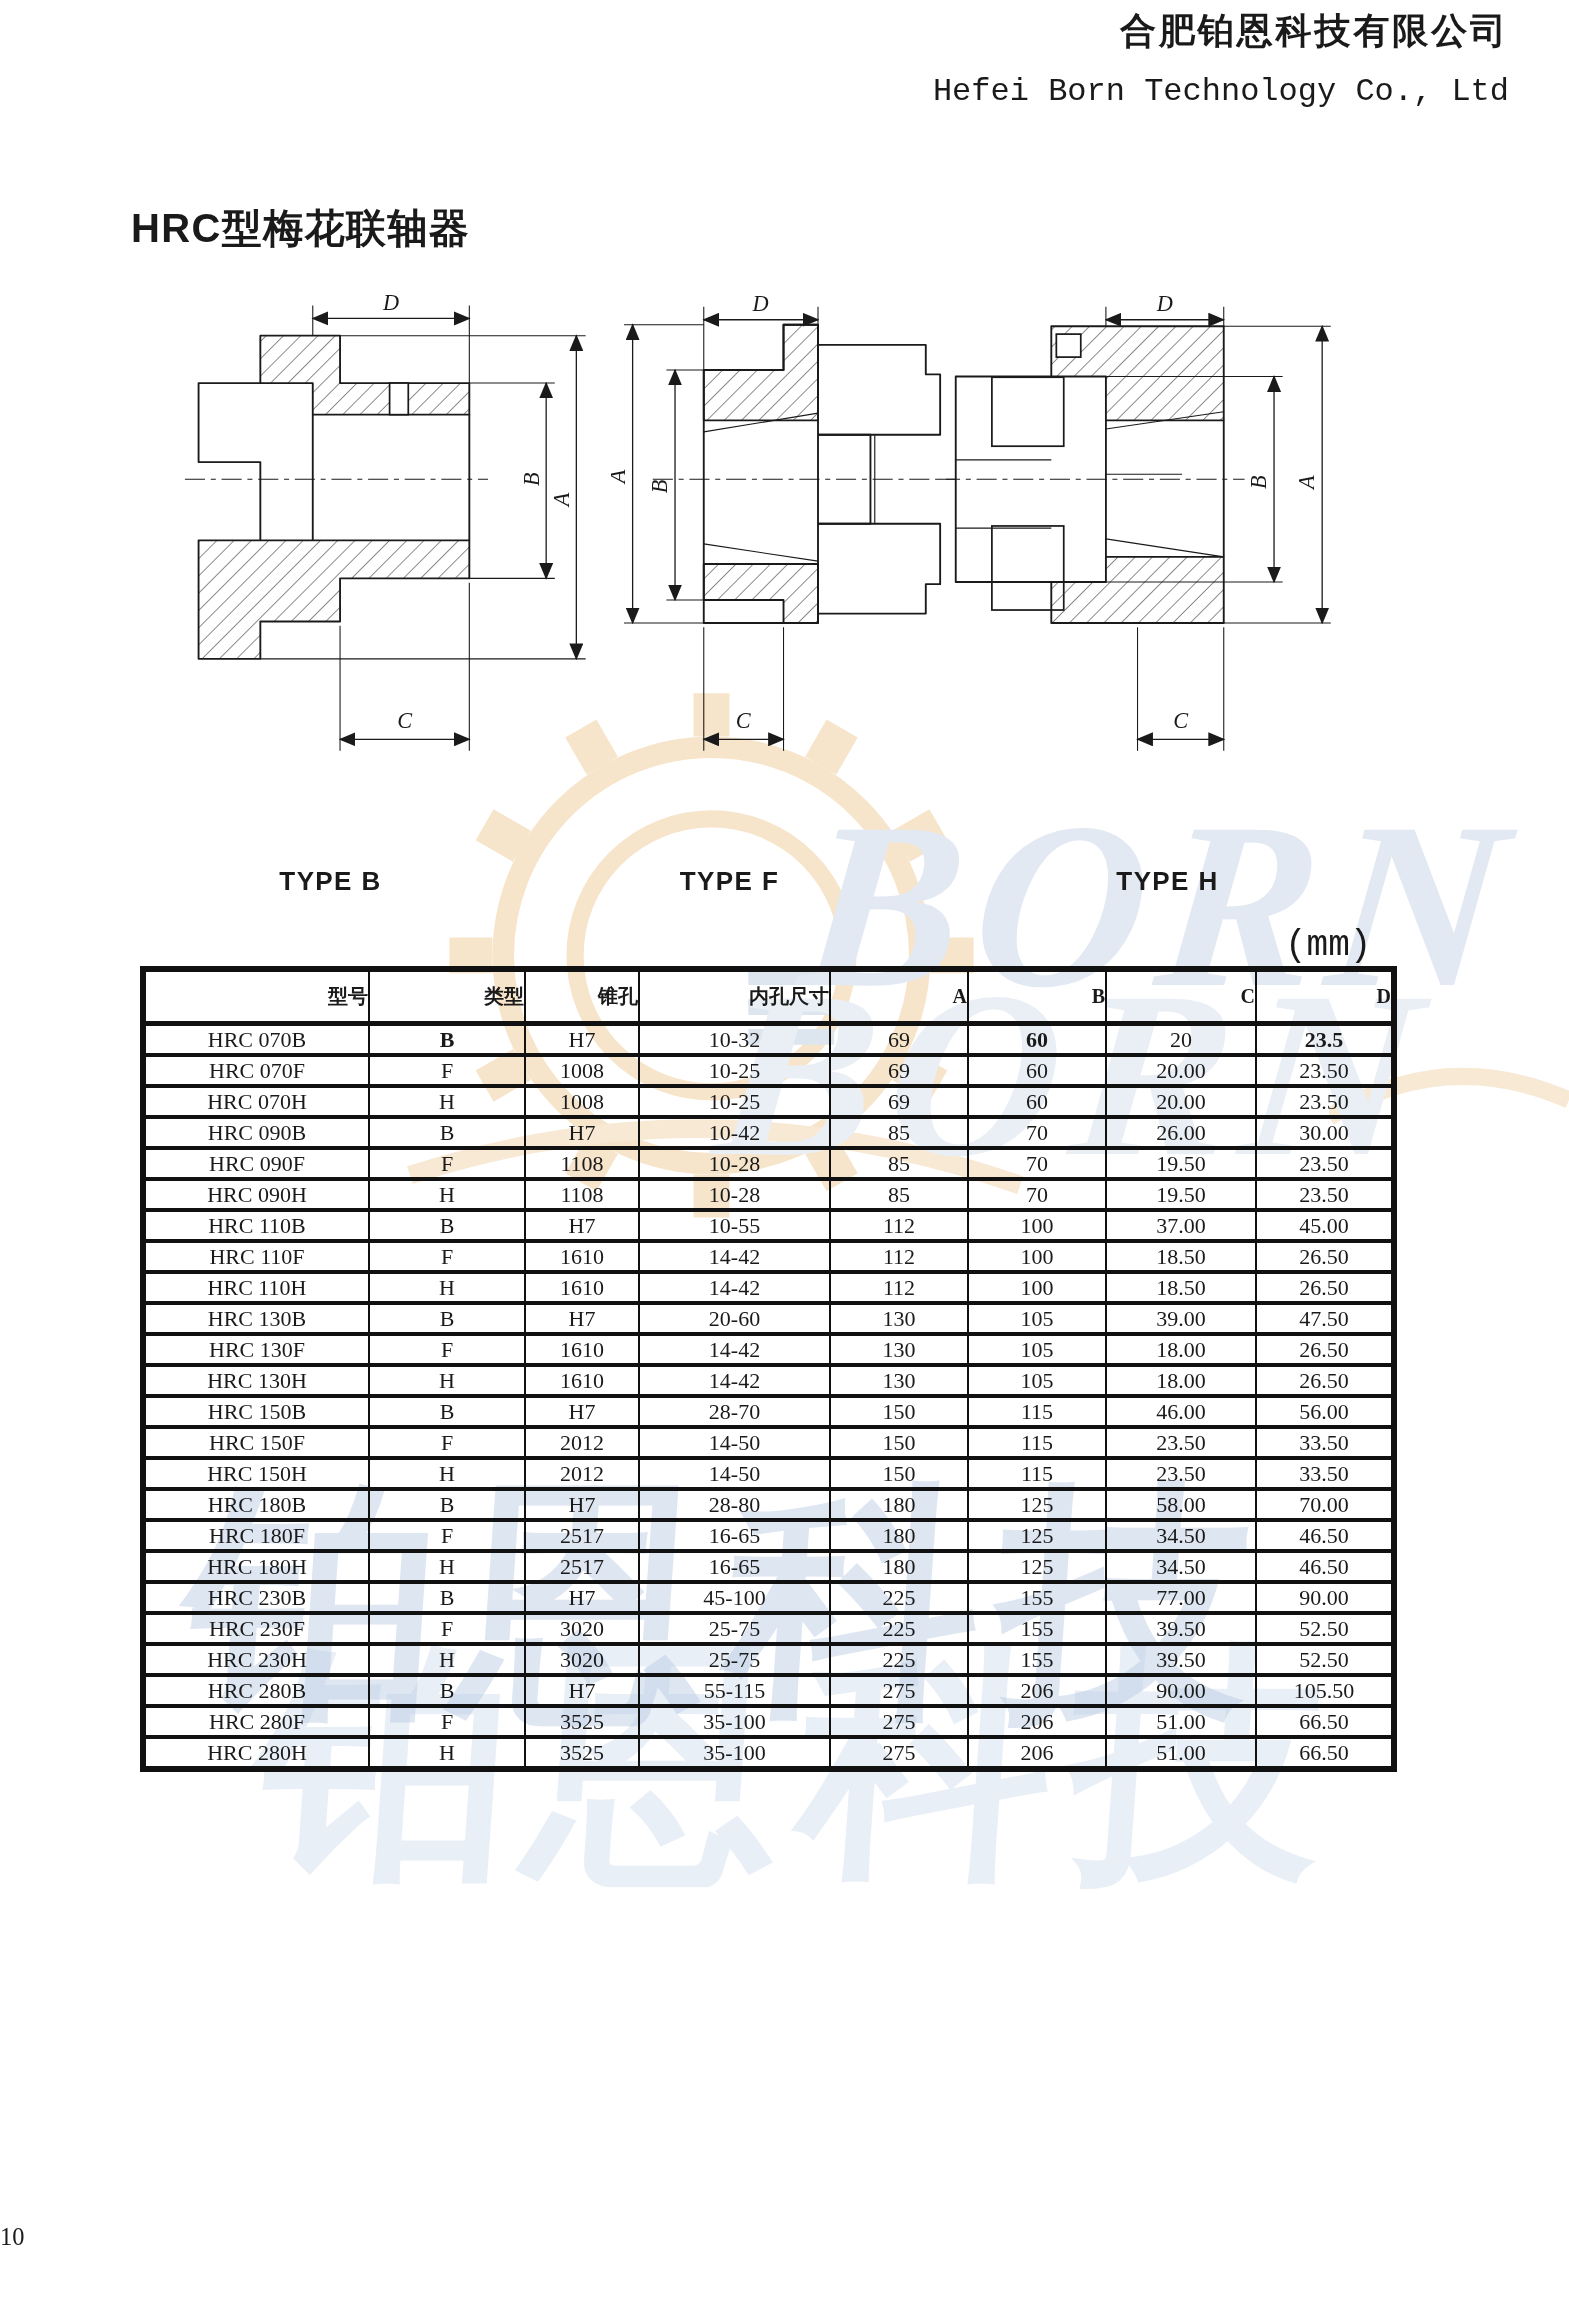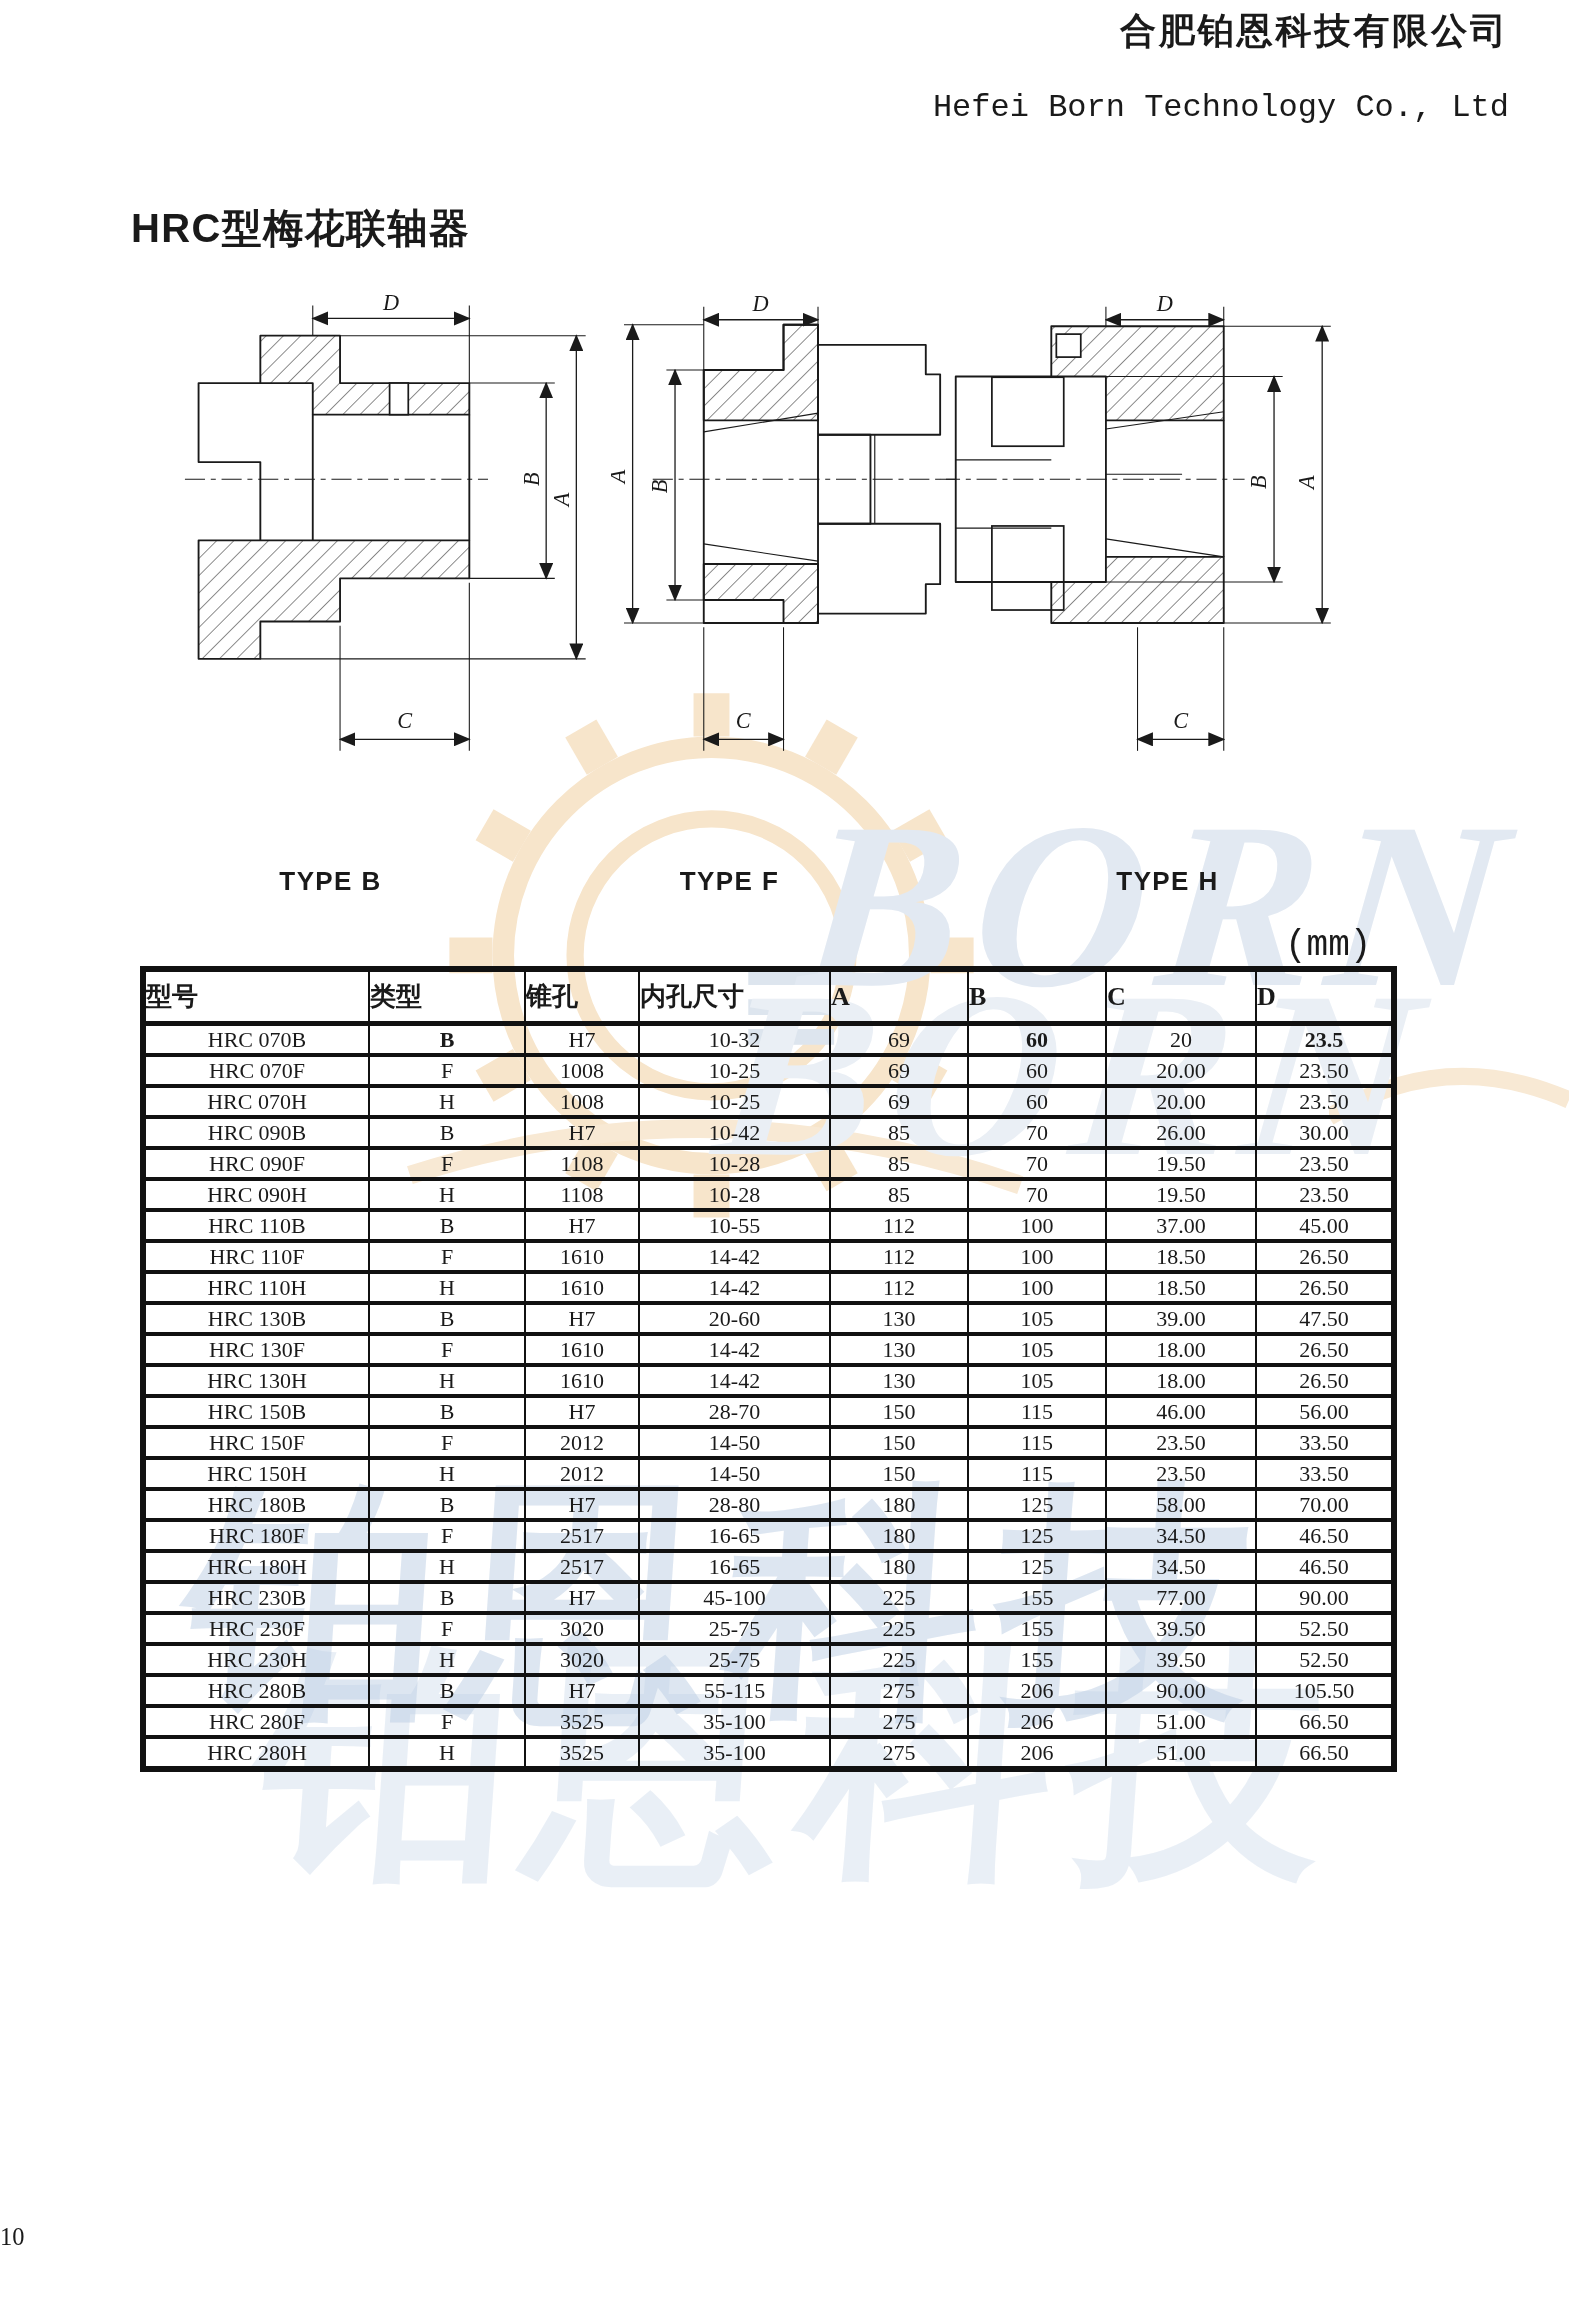--- a/index.html
+++ b/index.html
@@ -37,21 +37,21 @@
     top:7px;right:60px;
     font-size:36px;letter-spacing:2.9px;
     font-family:"Liberation Sans", sans-serif;
     z-index:2;
     font-weight:bold;
   }
   .company-en{
     top:73px;right:60px;
     font-size:32px;
     font-family:"Liberation Mono", monospace;
-    z-index:2;white-space:nowrap;margin-top:16px;
+    z-index:2;white-space:nowrap;
   }
   .page-title{
     left:131px;top:201px;
     font-size:40px;font-weight:bold;
     letter-spacing:1.4px;z-index:2;
   }
   
   .drawing{z-index:1;}
   .type-label{
     z-index:2;width:187px;text-align:center;
@@ -65,23 +65,23 @@
   
   .spec-table-wrap{left:140px;top:966px;z-index:2;}
   table.spec{
     border-collapse:collapse;table-layout:fixed;
     width:1250px;background:transparent;
     border:6.5px solid #111;
   }
   table.spec th{
     border-left:2.9px solid #111;border-right:2.9px solid #111;
     border-top:5px solid #111;border-bottom:5px solid #111;
-    height:49px;font-size:26px;font-weight:bold;
+    height:49px;font-size:20px;font-weight:bold;
     font-family:"Liberation Serif", serif;
-    padding:0;text-align:left;vertical-align:middle;
+    padding:0;text-align:right;vertical-align:middle;
   }
   table.spec td{
     border-left:2.9px solid #111;border-right:2.9px solid #111;
     border-top:4.3px solid #111;border-bottom:4.3px solid #111;
     height:27px;font-size:22px;
     font-family:"Liberation Serif", serif;
     padding:0;text-align:center;vertical-align:middle;
     white-space:nowrap;
   }
   table.spec td.em{font-weight:bold;}

